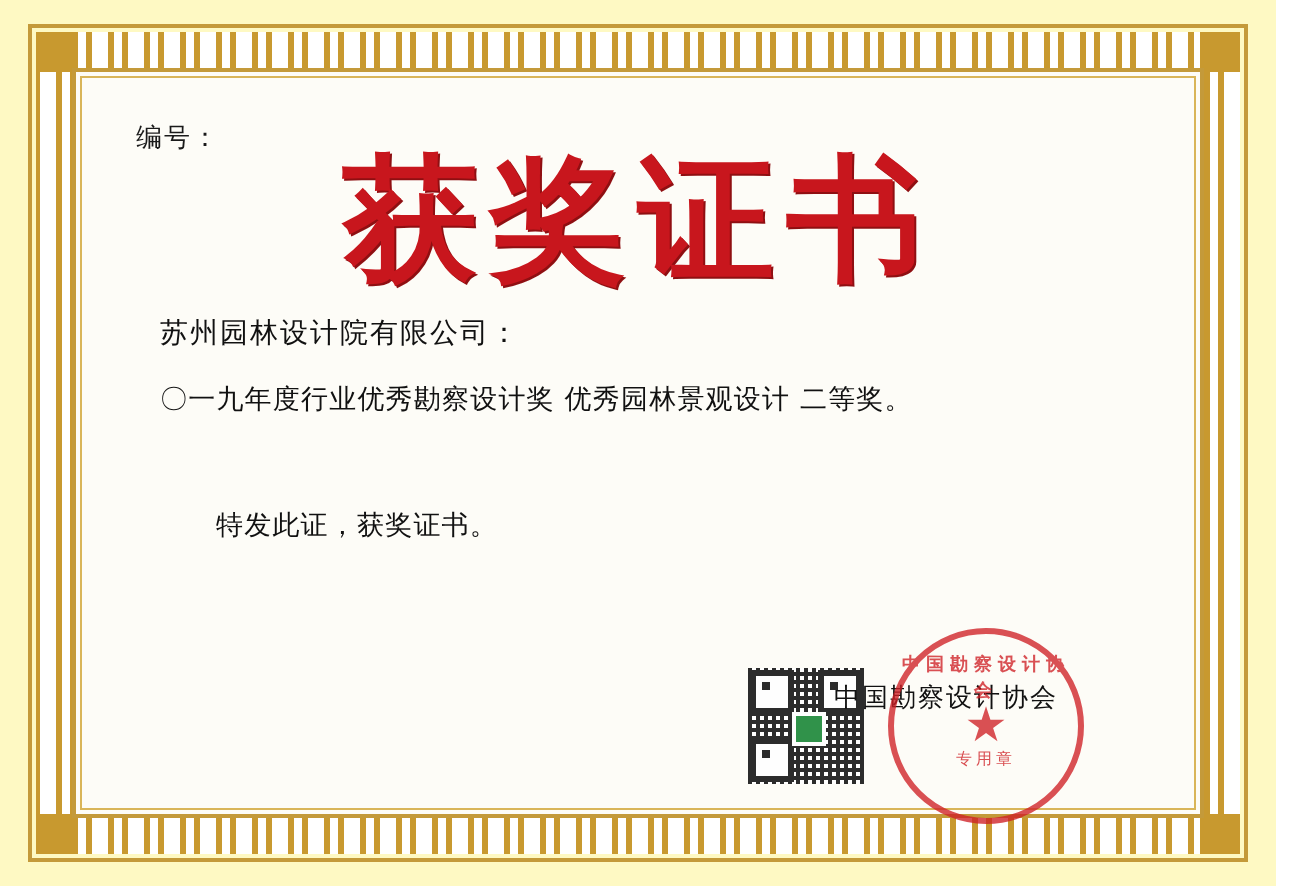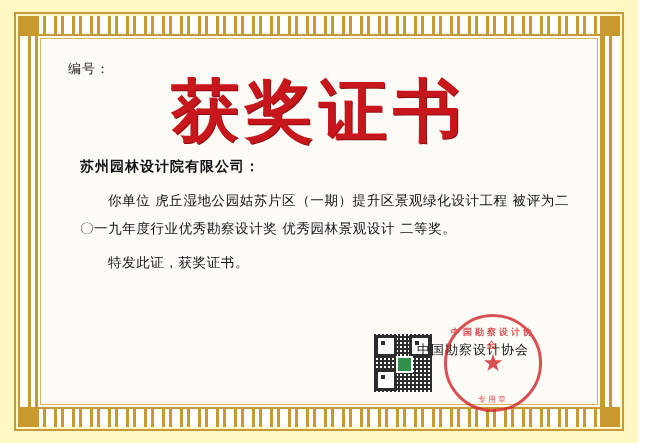--- a/index.html
+++ b/index.html
@@ -126,21 +126,20 @@
     text-shadow: 1px 1px 0 #8f0f12;
   }
 
   .recipient {
     position: absolute;
     left: 36px;
     top: 116px;
     font-size: 14px;
     color: #111;
     letter-spacing: 1px;
-    font-weight: bold;
   }
 
   .body-text {
     position: absolute;
     left: 36px;
     right: 24px;
     top: 144px;
     font-size: 13.5px;
     line-height: 28px;
     color: #111;
@@ -240,21 +239,21 @@
   .seal-arc-top {
     position: absolute;
     left: 0; right: 0; top: 9px;
     text-align: center;
     font-size: 9px;
     letter-spacing: 3px;
     font-weight: bold;
   }
   .seal-arc-bottom {
     position: absolute;
-    left: 0; right: 0; bottom: 4px;
+    left: 0; right: 0; bottom: 24px;
     text-align: center;
     font-size: 8px;
     letter-spacing: 2px;
   }
 </style>
 </head>
 <body>
 
 <div class="certificate">
 
@@ -271,21 +270,20 @@
 
     <div class="serial-row">
       <span class="serial-label">编号：</span>
     </div>
 
     <div class="title">获奖证书</div>
 
     <div class="recipient">苏州园林设计院有限公司：</div>
 
     <div class="body-text">
-      <p class="indent">你单位  虎丘湿地公园姑苏片区（一期）提升区景观绿化设计工程  被评为二</p>
       <p>〇一九年度行业优秀勘察设计奖 优秀园林景观设计 二等奖。</p>
     </div>
 
     <div class="closing">特发此证，获奖证书。</div>
 
     <div class="qr">
       <div class="qr-eye tl"></div>
       <div class="qr-eye tr"></div>
       <div class="qr-eye bl"></div>
       <div class="qr-center"></div>

